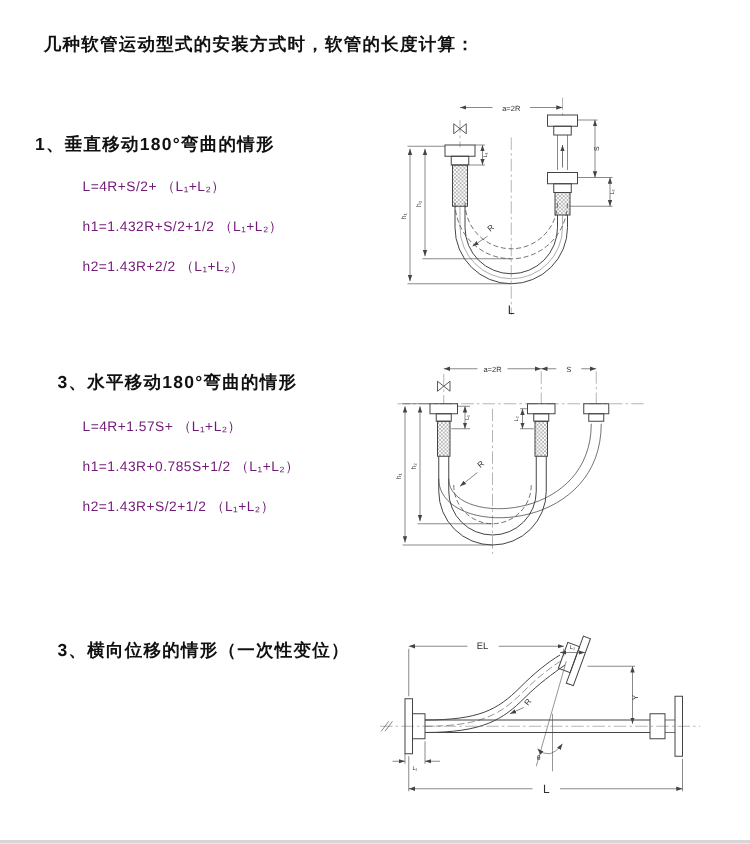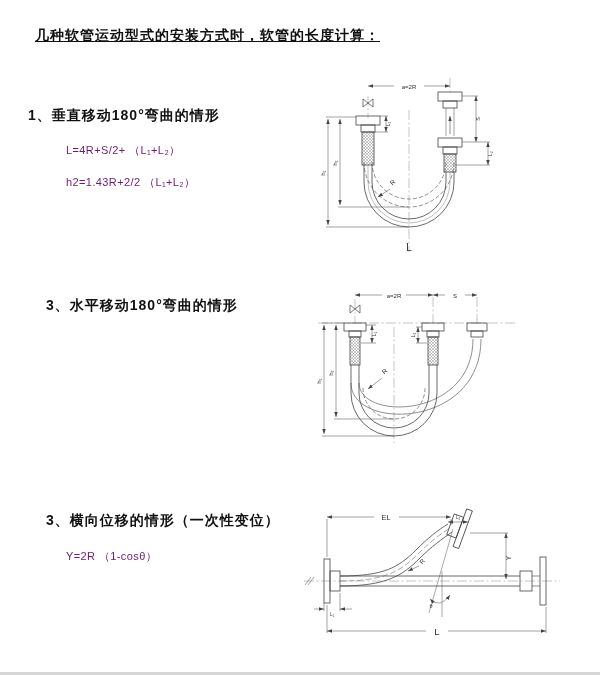--- a/index.html
+++ b/index.html
@@ -3,21 +3,21 @@
 <meta charset="utf-8">
 <style>
   * { margin:0; padding:0; box-sizing:border-box; }
   body { background:#ffffff; font-family:"Liberation Sans", sans-serif; }
   #page {
     position:relative; width:600px; height:675px; background:#ffffff;
     overflow:hidden; color:#1a1a1a;
   }
   .page-title {
     position:absolute; left:35px; top:27px;
-    font-size:14px; font-weight:bold; letter-spacing:1px; color:#111;text-decoration:underline;
+    font-size:14px; font-weight:bold; letter-spacing:1px; color:#111;
   }
   .section-heading {
     position:absolute; font-size:14px; font-weight:bold; letter-spacing:1px; color:#111;
   }
   .formula-block { position:absolute; }
   .formula {
     height:32px; line-height:32px; font-size:11px; color:#701a75;
     letter-spacing:0.4px; white-space:nowrap;
   }
   svg.diag { position:absolute; }
@@ -31,20 +31,21 @@
 </head>
 <body>
 
 <div id="page">
 
   <div class="page-title">几种软管运动型式的安装方式时，软管的长度计算：</div>
 
   <div class="section-heading" style="left:28px;top:107px">1、垂直移动180°弯曲的情形</div>
   <div class="formula-block" style="left:66px;top:134px">
     <div class="formula">L=4R+S/2+ （L₁+L₂）</div>
+    <div class="formula">h1=1.432R+S/2+1/2 （L₁+L₂）</div>
     <div class="formula">h2=1.43R+2/2 （L₁+L₂）</div>
   </div>
 
   <svg class="diag" style="left:310px;top:70px" width="280" height="190" viewBox="0 0 280 190">
     <defs>
       <marker id="ar1" viewBox="0 0 10 10" refX="10" refY="5" markerWidth="5" markerHeight="5" markerUnits="userSpaceOnUse" orient="auto-start-reverse">
         <path d="M0,1.5 L10,5 L0,8.5 z" fill="#444"></path>
       </marker>
       <pattern id="br1" width="3" height="3" patternUnits="userSpaceOnUse">
         <path d="M0,3 L3,0 M0,0 L3,3" stroke="#666" stroke-width="0.35"></path>
@@ -111,20 +112,23 @@
       <text transform="translate(79.5,54) rotate(-90)" font-size="4.5">L₁</text>
       <text transform="translate(169.5,49) rotate(-90)" font-size="5.5">S</text>
       <text transform="translate(181.5,83.5) rotate(-90)" font-size="4.5">L₂</text>
       <text transform="translate(84,114) rotate(-40)" font-size="6.5">R</text>
       <text x="99" y="181" font-size="10">L</text>
     </g>
   </svg>
 
   <div class="section-heading" style="left:46px;top:297px">3、水平移动180°弯曲的情形</div>
   <div class="formula-block" style="left:66px;top:326px">
+    <div class="formula">L=4R+1.57S+ （L₁+L₂）</div>
+    <div class="formula">h1=1.43R+0.785S+1/2 （L₁+L₂）</div>
+    <div class="formula">h2=1.43R+S/2+1/2 （L₁+L₂）</div>
   </div>
 
   <svg class="diag" style="left:310px;top:283px" width="290" height="172" viewBox="0 0 290 172">
     <defs>
       <marker id="ar2" viewBox="0 0 10 10" refX="10" refY="5" markerWidth="5" markerHeight="5" markerUnits="userSpaceOnUse" orient="auto-start-reverse">
         <path d="M0,1.5 L10,5 L0,8.5 z" fill="#444"></path>
       </marker>
       <pattern id="br2" width="3" height="3" patternUnits="userSpaceOnUse">
         <path d="M0,3 L3,0 M0,0 L3,3" stroke="#666" stroke-width="0.35"></path>
       </pattern>
@@ -181,21 +185,20 @@
       <text transform="translate(10.5,98) rotate(-90)" font-size="5.5">h₁</text>
       <text transform="translate(22.5,90) rotate(-90)" font-size="5.5">h₂</text>
       <text transform="translate(65.5,51) rotate(-90)" font-size="4.5">L₁</text>
       <text transform="translate(104.5,52) rotate(-90)" font-size="4.5">L₂</text>
       <text transform="translate(76,90) rotate(-40)" font-size="6.5">R</text>
     </g>
   </svg>
 
   <div class="section-heading" style="left:46px;top:512px">3、横向位移的情形（一次性变位）</div>
   <div class="formula-block" style="left:66px;top:540px">
-    <div class="formula">Y=2R （1-cosθ）</div>
   </div>
 
   <svg class="diag" style="left:298px;top:503px" width="302" height="145" viewBox="0 0 302 145">
     <defs>
       <marker id="ar3" viewBox="0 0 10 10" refX="10" refY="5" markerWidth="5" markerHeight="5" markerUnits="userSpaceOnUse" orient="auto-start-reverse">
         <path d="M0,1.5 L10,5 L0,8.5 z" fill="#444"></path>
       </marker>
     </defs>
     <g stroke="#888" stroke-width="0.5" fill="none" stroke-dasharray="10 2.5 2 2.5">
       <path d="M6,78 H262"></path>

